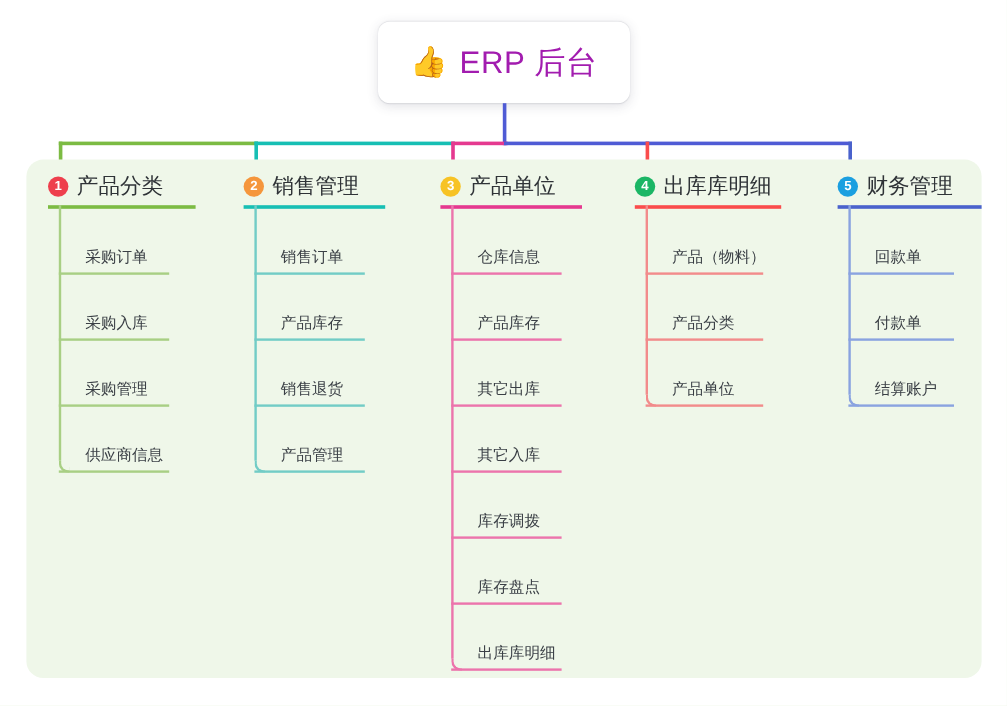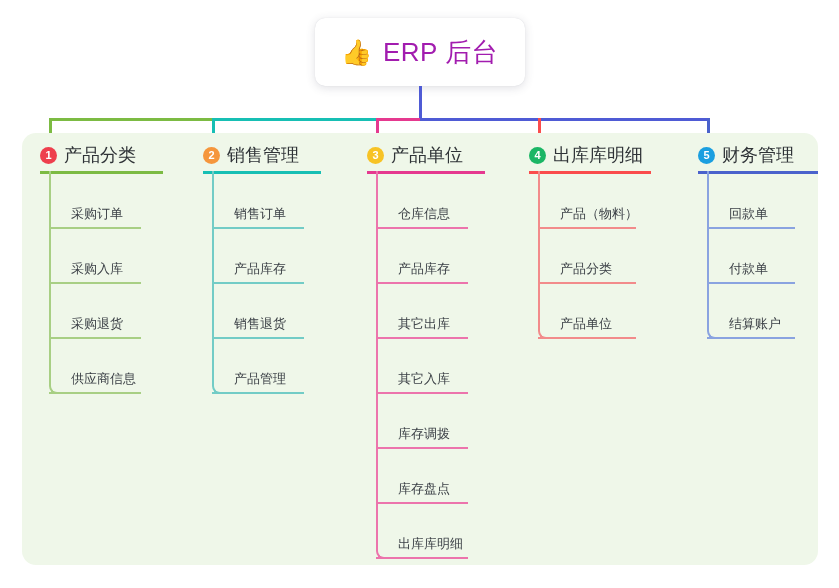--- a/index.html
+++ b/index.html
@@ -193,21 +193,21 @@
           <div class="col-spine" style="height: 213px; background: rgb(168, 207, 132);"></div>
           <div class="leaf" style="top: 72px;">
             <div class="leaf-label">采购订单</div>
             <div class="leaf-underline" style="width: 92px; background: rgb(168, 207, 132);"></div>
           </div>
           <div class="leaf" style="top: 127px;">
             <div class="leaf-label">采购入库</div>
             <div class="leaf-underline" style="width: 92px; background: rgb(168, 207, 132);"></div>
           </div>
           <div class="leaf" style="top: 182px;">
-            <div class="leaf-label">采购退货</div>
+            <div class="leaf-label">采购管理</div>
             <div class="leaf-underline" style="width: 92px; background: rgb(168, 207, 132);"></div>
           </div>
           <div class="leaf" style="top: 237px;">
             <div class="leaf-label">供应商信息</div>
             <div class="leaf-underline" style="width: 92px; background: rgb(168, 207, 132);"></div>
             <div class="leaf-corner" style="border-left-color: rgb(168, 207, 132); border-bottom-color: rgb(168, 207, 132);"></div>
           </div>
         </div>
         <div class="column" style="left: 181px;">
           <div class="col-head">

